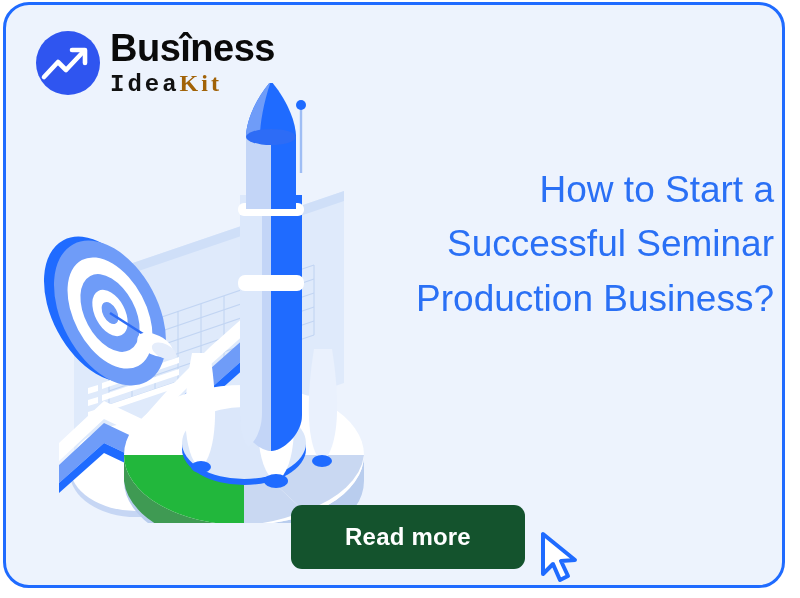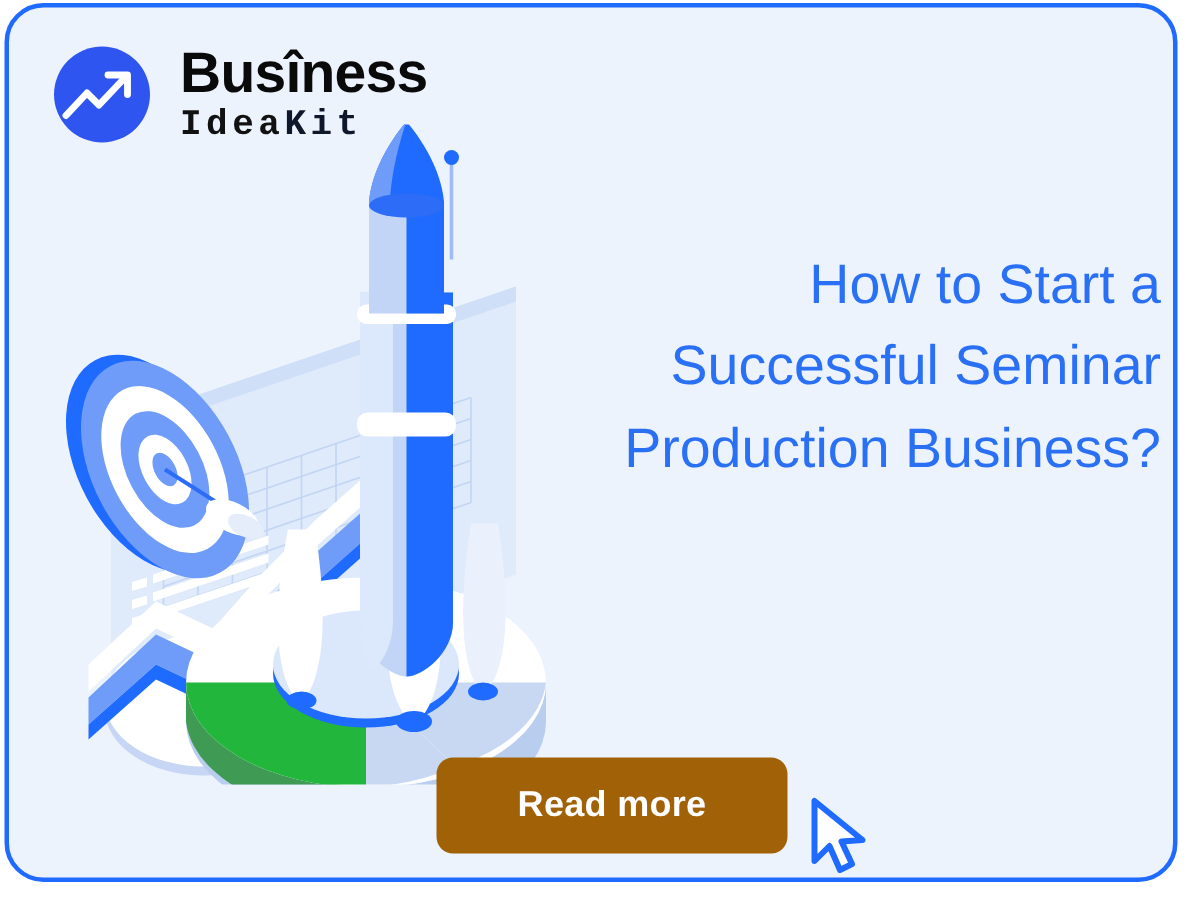--- a/index.html
+++ b/index.html
@@ -25,21 +25,21 @@
     overflow: hidden;
   }
 
   
   #logo-block {
     position: absolute;
     left: 28px;
     top: 24px;
     display: flex;
     align-items: center;
-    gap: 18px;
+    gap: 8px;
   }
   #logo-mark {
     width: 68px;
     height: 68px;
     flex: 0 0 68px;
   }
   #logo-text { line-height: 1; }
   #logo-title {
     font-size: 38px;
     font-weight: 700;
@@ -51,21 +51,21 @@
   }
   #logo-sub {
     margin-top: 3px;
     font-size: 24px;
     font-weight: 700;
     font-family: "Liberation Mono", monospace;
     letter-spacing: 3px;
     line-height: 1.05;
   }
   #logo-sub .idea { color: #111111; }
-  #logo-sub .kit  { color: #0f172a; }
+  #logo-sub .kit  { color: #a16207; font-family: Liberation Serif, serif; }
 
   
   #headline {
     position: absolute;
     right: 8px;
     top: 146px;
     width: 420px;
     text-align: right;
     color: #2a70f5;
     font-size: 37px;
@@ -76,21 +76,21 @@
     margin-top: 12px;
   }
 
   
   #cta-button {
     position: absolute;
     left: 285px;
     top: 500px;
     width: 234px;
     height: 64px;
-    background: #a16207;
+    background: #14532d;
     border: none;
     border-radius: 11px;
     color: #ffffff;
     font-size: 24px;
     font-weight: 700;
     letter-spacing: 0.2px;
     cursor: pointer;
     font-family: "Liberation Sans", sans-serif;
   }
   #cursor-pointer {

